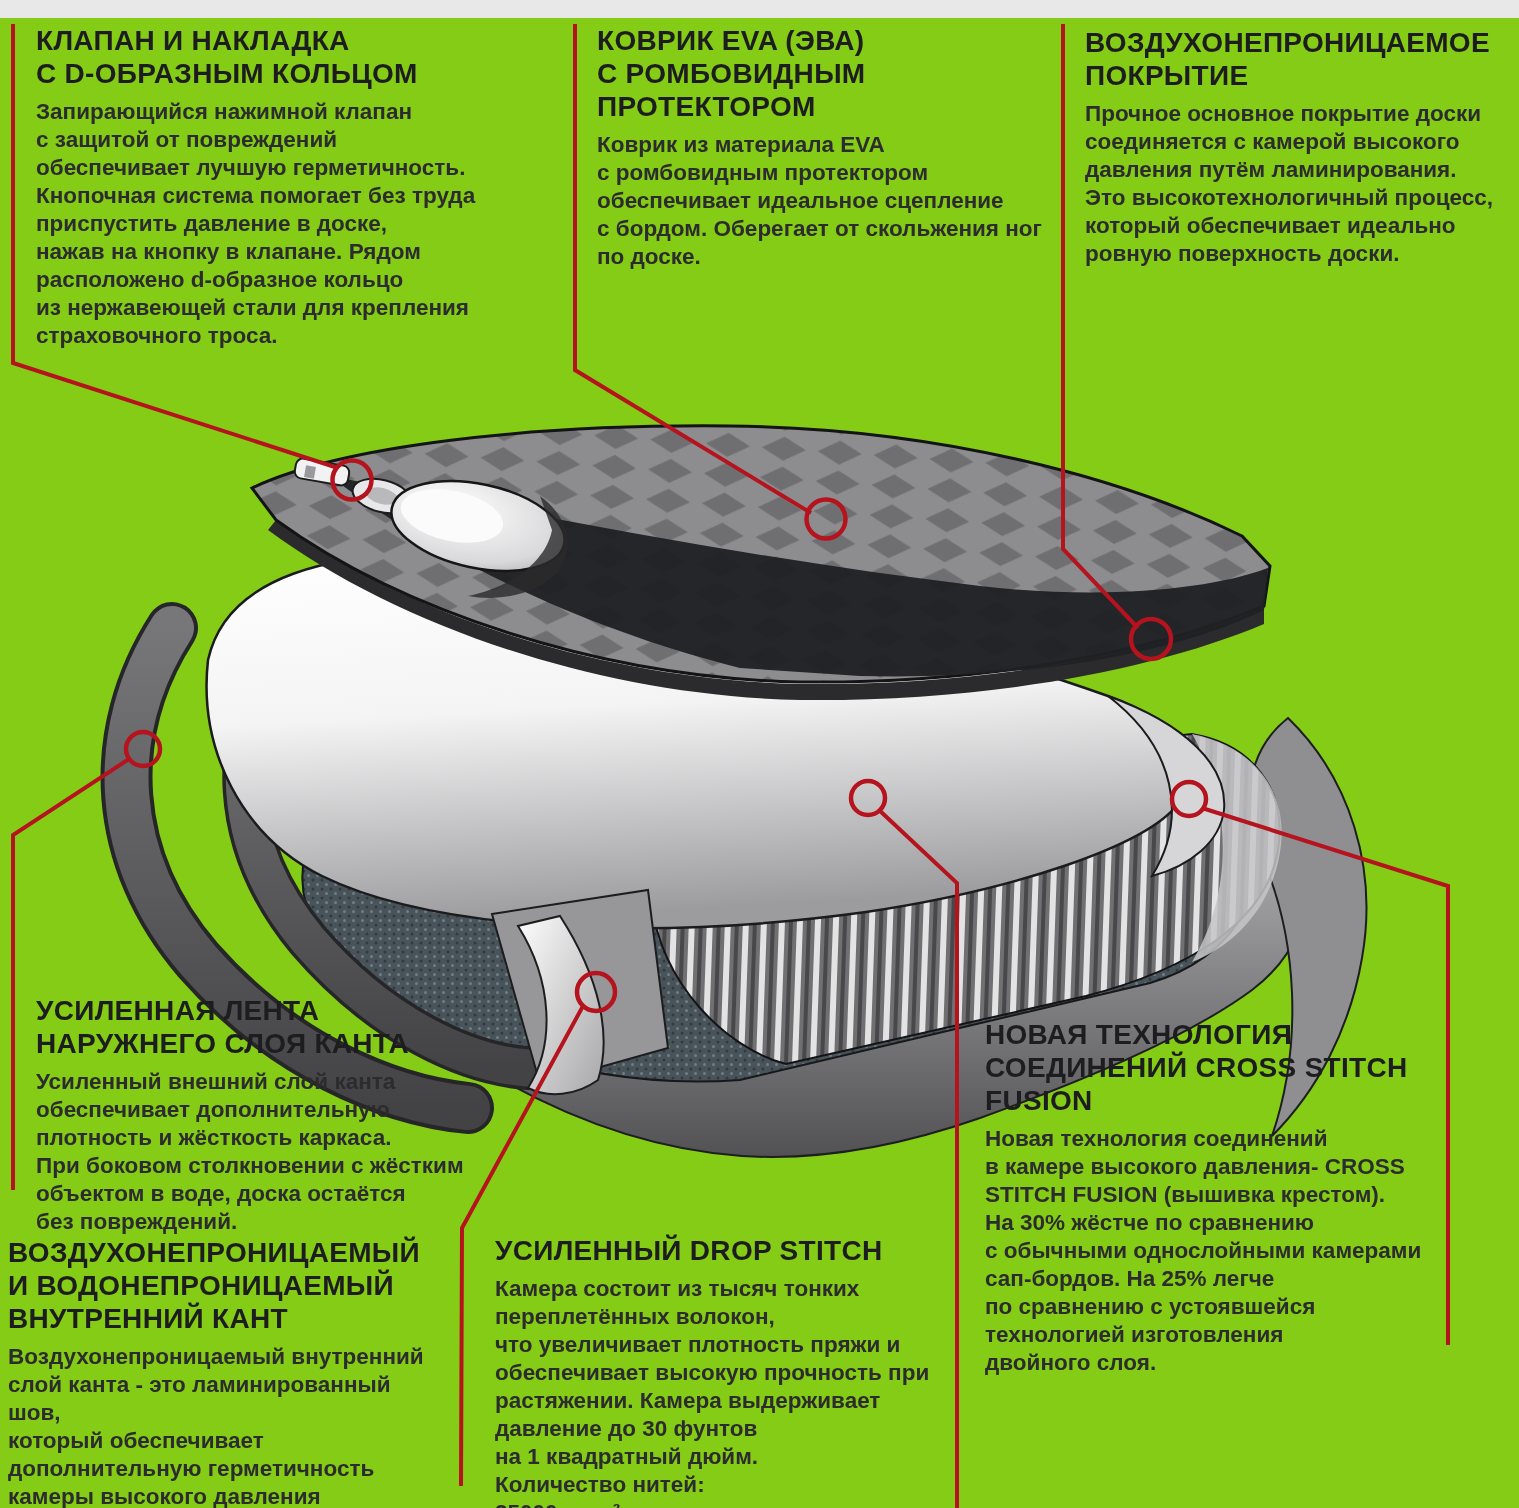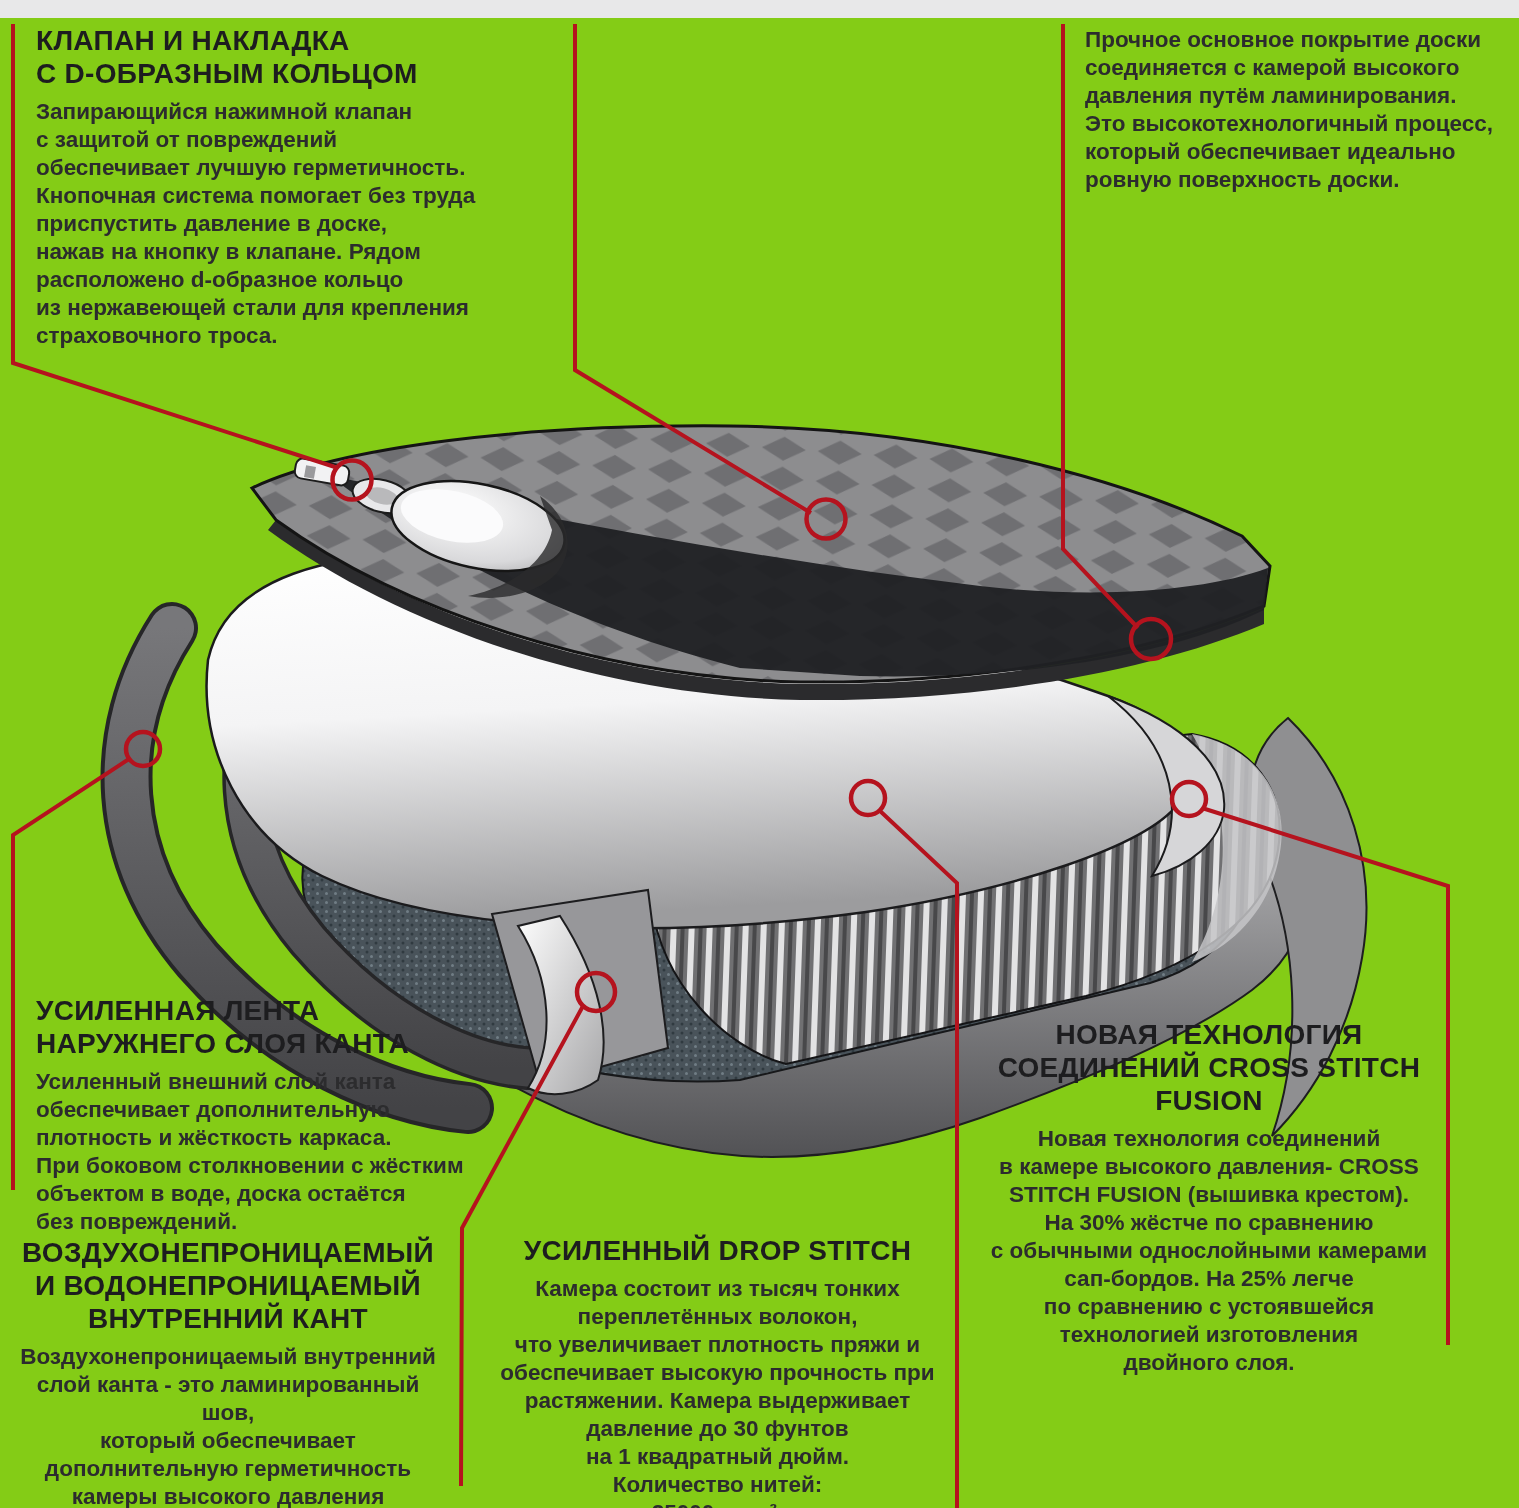--- a/index.html
+++ b/index.html
@@ -11,21 +11,21 @@
   .art{position:absolute;left:0;top:0;width:1519px;height:1508px;}
   .callout{position:absolute;z-index:5;}
   .callout h2{
     margin:0 0 8px 0;font-weight:700;font-size:28px;line-height:33px;
     letter-spacing:.3px;color:#1d1d1f;white-space:pre-line;text-transform:uppercase;
   }
   .callout p{
     margin:0;font-weight:700;font-size:22.5px;line-height:28px;
     color:#2c2c2e;white-space:pre-line;
   }
-  .align-right{text-align:center;}
+  .align-right{text-align:left;}
 </style>
 </head>
 <body>
 
 <div class="stage">
 
   <svg class="art" viewBox="0 0 1519 1508" aria-hidden="true">
     <defs>
       <pattern id="diam" width="56" height="30" patternUnits="userSpaceOnUse" patternTransform="rotate(4)">
         <rect width="56" height="30" fill="#8d8d8f"></rect>
@@ -168,22 +168,34 @@
 с защитой от повреждений
 обеспечивает лучшую герметичность.
 Кнопочная система помогает без труда
 приспустить давление в доске,
 нажав на кнопку в клапане. Рядом
 расположено d-образное кольцо
 из нержавеющей стали для крепления
 страховочного троса.</p>
   </div>
 
+  <div class="callout" style="left:597px;top:6px;width:460px">
+    <h2>КОВРИК EVA (ЭВА)
+С РОМБОВИДНЫМ
+ПРОТЕКТОРОМ</h2>
+    <p>Коврик из материала EVA
+с ромбовидным протектором
+обеспечивает идеальное сцепление
+с бордом. Оберегает от скольжения ног
+по доске.</p>
+  </div>
 
   <div class="callout" style="left:1085px;top:8px;width:425px">
+    <h2>ВОЗДУХОНЕПРОНИЦАЕМОЕ
+ПОКРЫТИЕ</h2>
     <p>Прочное основное покрытие доски
 соединяется с камерой высокого
 давления путём ламинирования.
 Это высокотехнологичный процесс,
 который обеспечивает идеально
 ровную поверхность доски.</p>
   </div>
 
   <div class="callout" style="left:36px;top:976px;width:460px">
     <h2>УСИЛЕННАЯ ЛЕНТА

